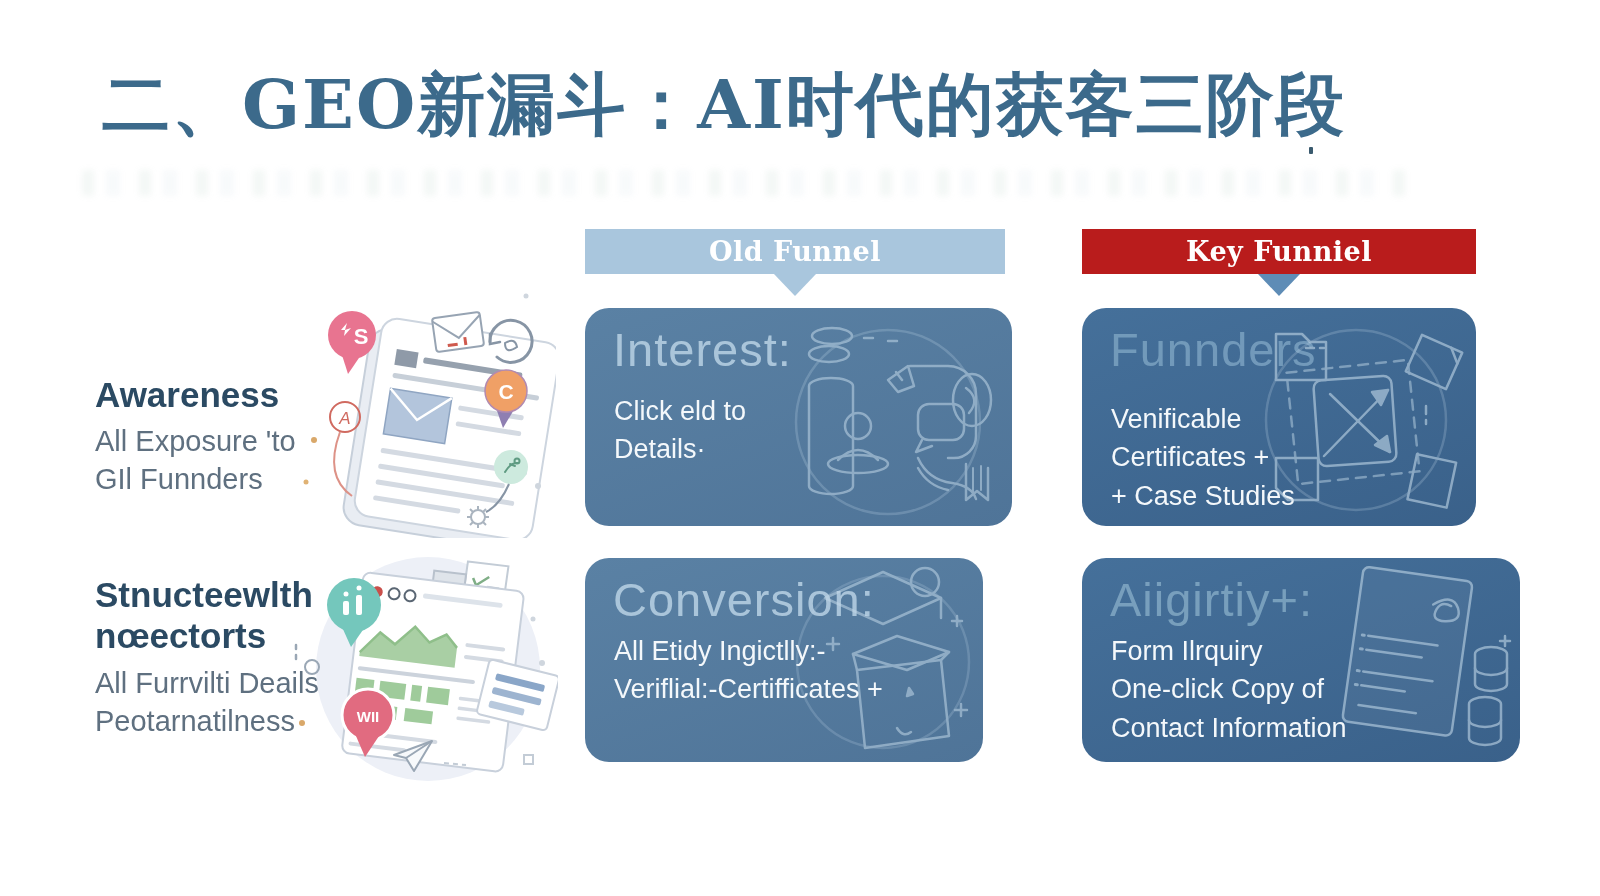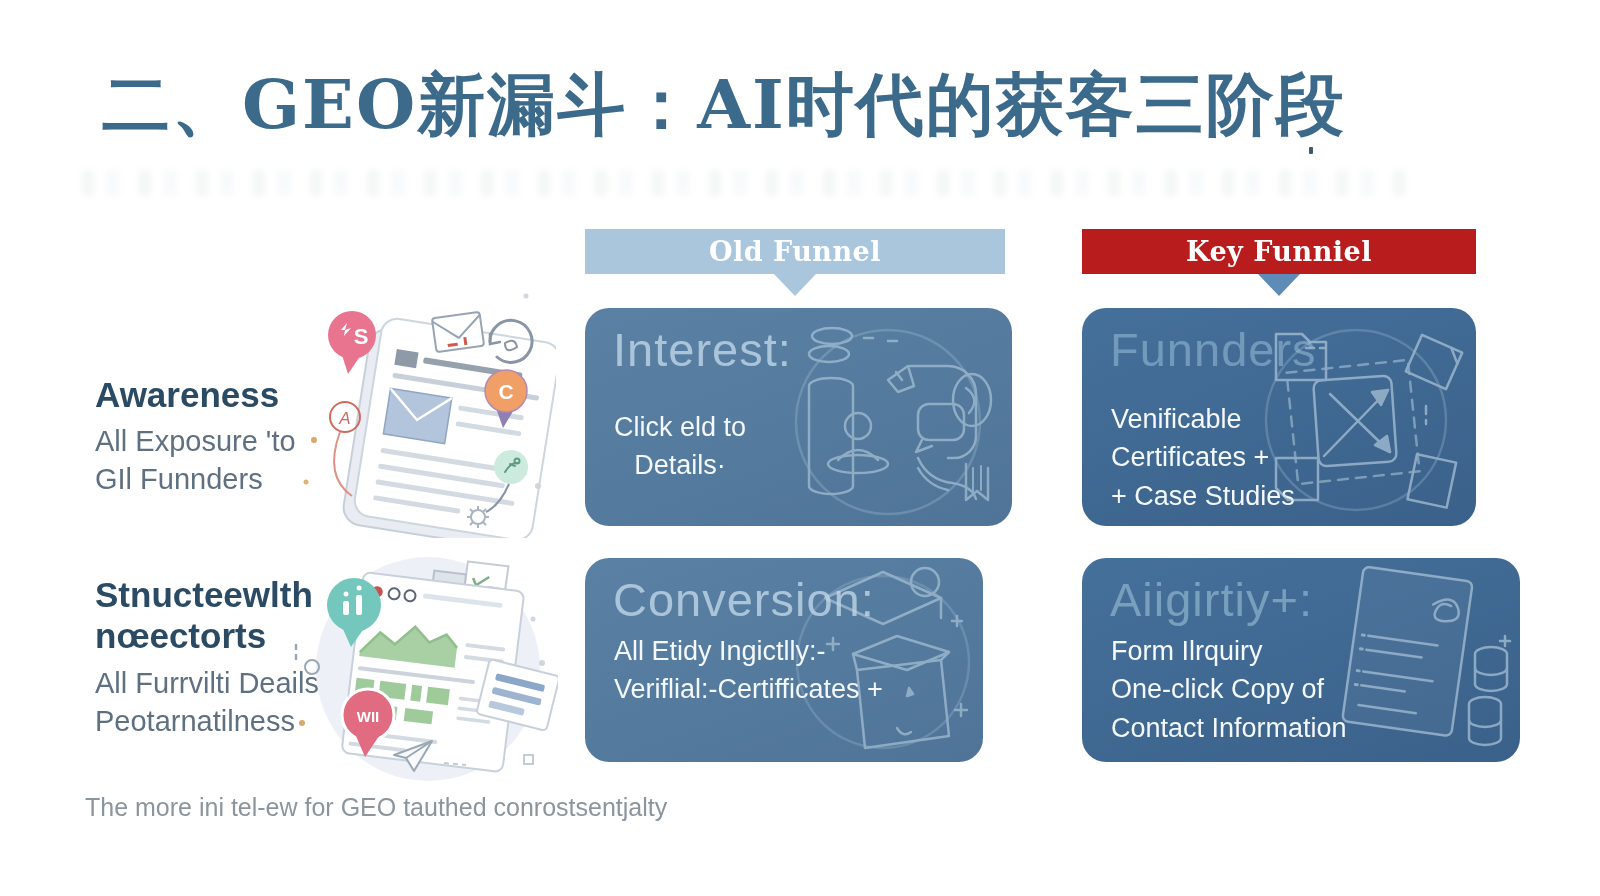--- a/index.html
+++ b/index.html
@@ -41,21 +41,21 @@
   .box-k1{left:1082px;top:308px;width:394px;height:218px;}
   .box-m2{left:585px;top:558px;width:391px;height:204px;}
   .box-k2{left:1082px;top:558px;width:394px;height:204px;padding-left:44px;}
   .box-title{
     position:absolute;left:28px;top:14px;font-size:47px;font-weight:400;letter-spacing:1px;
     color:#b9d2e4;opacity:.85;white-space:nowrap;
   }
   .box-k1 .box-title{color:#7fa6c4;opacity:.8;}
   .box-k2 .box-title{color:#82a8c4;opacity:.85;}
   .box-body{position:absolute;left:29px;font-size:27px;line-height:1.42;color:#f4f8fb;}
-  .box-m1 .box-body{top:100px;text-align:center;} .box-k1 .box-body{top:92px;}
+  .box-m1 .box-body{top:84px;} .box-k1 .box-body{top:92px;}
   .box-m2 .box-body{top:74px;} .box-k2 .box-body{top:74px;}
   .box-art{position:absolute;right:2px;top:0;height:100%;pointer-events:none;}
   
   .stage-heading{position:absolute;margin:0;font-weight:700;font-size:35px;line-height:1.18;color:#2b4a63;}
   .stage-heading.h1{left:95px;top:374px;}
   .stage-heading.h2{left:95px;top:574px;}
   .stage-sub{position:absolute;font-size:29px;line-height:1.32;color:#5f7080;}
   .stage-sub.s1{left:95px;top:422px;}
   .stage-sub.s2{left:95px;top:664px;}
   
@@ -325,15 +325,14 @@
         </g>
         <path d="M182 96 a16 7 0 0 1 32 0 v30 a16 7 0 0 1 -32 0 z"></path>
         <path d="M182 110 a16 7 0 0 0 32 0"></path>
         <path d="M176 146 a16 7 0 0 1 32 0 v34 a16 7 0 0 1 -32 0 z"></path>
         <path d="M176 162 a16 7 0 0 0 32 0"></path>
         <path d="M212 78 v10 M207 83 h10"></path>
       </g>
     </svg>
   </div>
 
-  <div class="caption">The more ini tel-ew for GEO tauthed conrostsentjalty</div>
 
 </div>
 
 </body></html>

